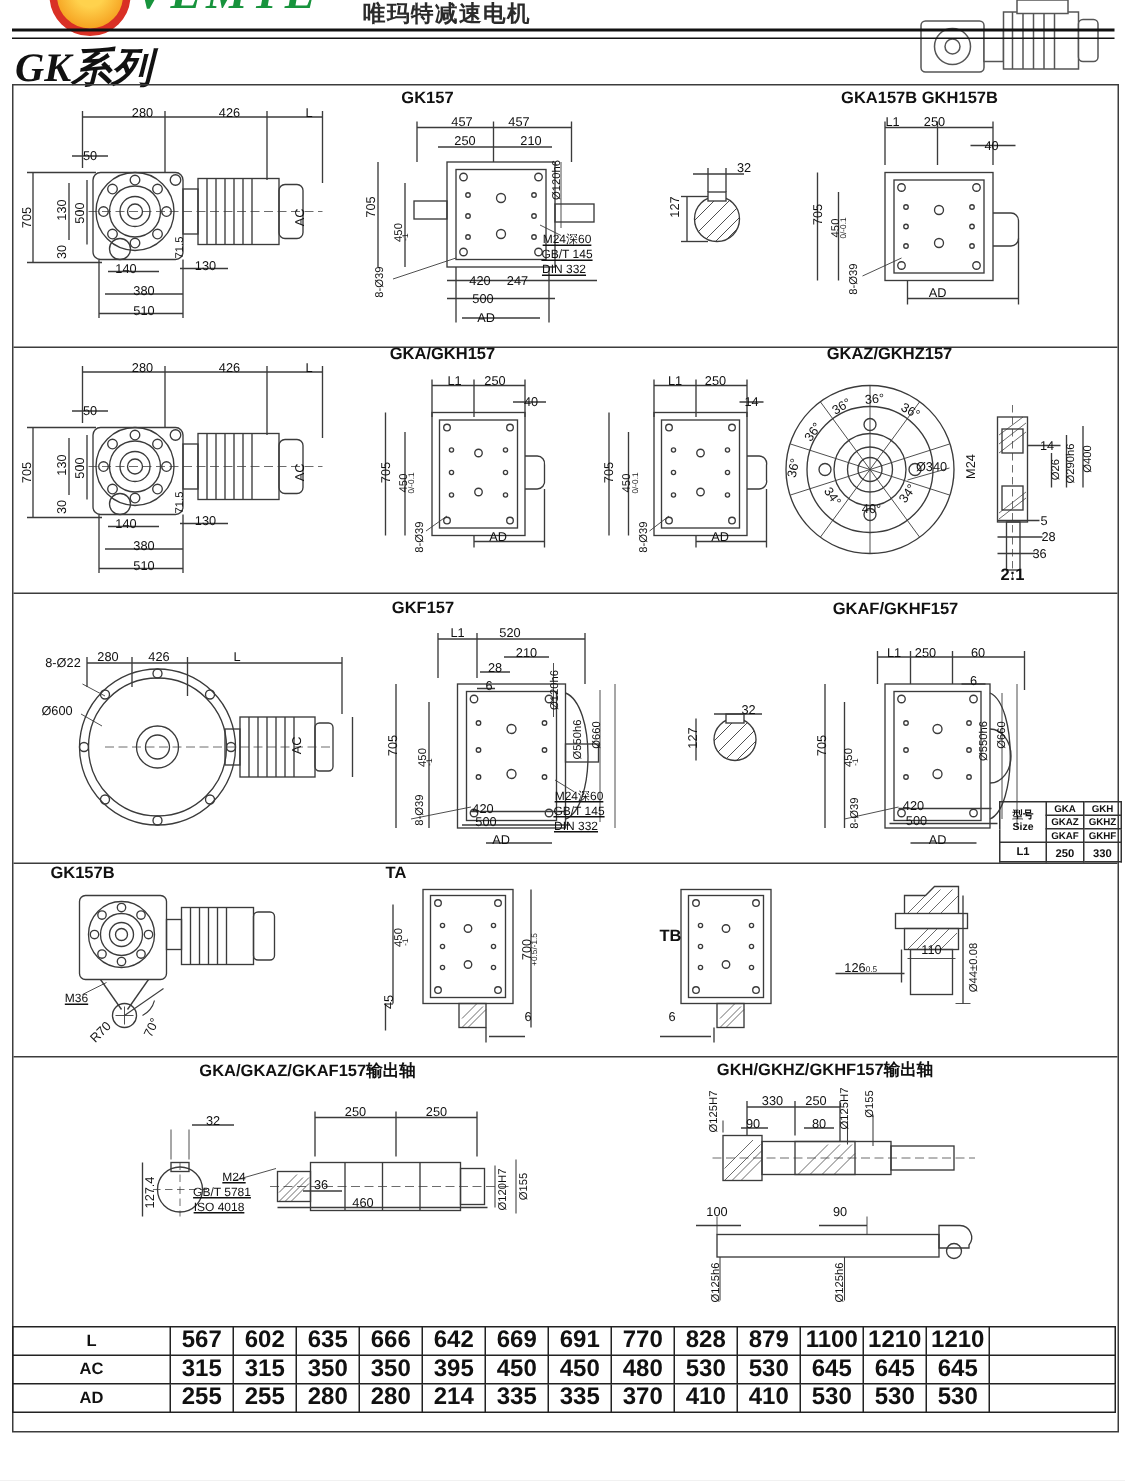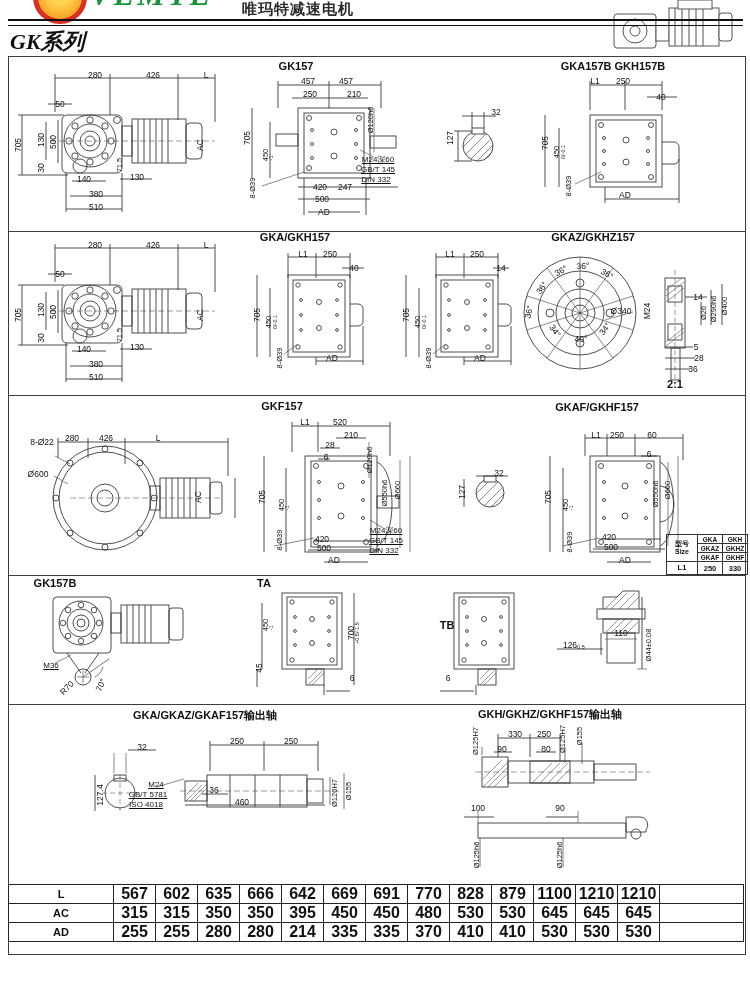--- a/index.html
+++ b/index.html
@@ -7,21 +7,21 @@
          font-family:"Liberation Sans",sans-serif;color:#1a1a1a;}
   
   .logo-circle{position:absolute;left:33px;top:-30px;width:44px;height:44px;border-radius:50%;
                border:5px solid #d93025;background:radial-gradient(circle at 50% 45%,#ffd24d 30%,#f29111 90%);}
   .brand{position:absolute;left:90px;top:-23px;font-family:"Liberation Serif",serif;font-style:italic;
          font-weight:bold;font-size:31px;letter-spacing:3px;color:#17933c;}
   .brand-cn{position:absolute;left:242px;top:0px;font-size:15px;font-weight:bold;color:#2b2b2b;letter-spacing:1px;}
   .double-rule{position:absolute;left:8px;top:19px;width:735px;height:4px;
                border-top:2.5px solid #111;border-bottom:1.5px solid #111;}
   .series-title{position:absolute;left:10px;top:27px;font-family:"Liberation Serif",serif;
-                font-style:italic;font-weight:bold;font-size:22px;color:#111;}
+                font-style:italic;font-weight:bold;font-size:27px;color:#111;}
   .product-thumb{position:absolute;left:608px;top:0px;background:#fff;}
   
   .frame{position:absolute;left:8px;top:56px;width:736px;height:897px;border:1.2px solid #3c3c3c;}
   .hline{position:absolute;left:0;width:100%;height:0;border-top:1px solid #3c3c3c;}
   
   .cell{position:absolute;}
   .cell svg{position:absolute;left:0;top:0;}
   .dim{position:absolute;font-size:8.5px;line-height:1;color:#111;white-space:nowrap;}
   .dim.sm{font-size:7.5px;}
   .dim.tol{font-size:5.5px;color:#222;}
@@ -190,21 +190,21 @@
         </g>
         <rect x="232" y="68" width="12" height="6" fill="#fff"></rect>
         <line x1="222" y1="56" x2="256" y2="56"></line>
           <line x1="232" y1="52" x2="232" y2="68"></line>
           <line x1="244" y1="52" x2="244" y2="68"></line>
         <line x1="218" y1="71" x2="218" y2="101"></line>
           <line x1="214" y1="71" x2="232" y2="71"></line>
           <line x1="214" y1="101" x2="232" y2="101"></line>
       </g>
     </svg>
-  <span class="dim ttl" style="left: 56px; top: 6px; transform: translate(-50%, -50%);">GK157</span>
+  <span class="dim ttl" style="left: 45px; top: 6px; transform: translate(-50%, -50%);">GK157</span>
       <span class="dim" style="left: 68px; top: 21px; transform: translate(-50%, -50%);">457</span>
       <span class="dim" style="left: 106px; top: 21px; transform: translate(-50%, -50%);">457</span>
       <span class="dim" style="left: 70px; top: 34px; transform: translate(-50%, -50%);">250</span>
       <span class="dim" style="left: 114px; top: 34px; transform: translate(-50%, -50%);">210</span>
       <span class="dim sm" style="left: 131px; top: 60px; transform: translate(-50%, -50%) rotate(-90deg);">Ø120h6</span>
       <span class="dim" style="left: 7px; top: 78px; transform: translate(-50%, -50%) rotate(-90deg);">705</span>
       <span class="dim sm" style="left: 26px; top: 95px; transform: translate(-50%, -50%) rotate(-90deg);">450</span>
       <span class="dim tol" style="left: 32px; top: 98px; transform: translate(-50%, -50%) rotate(-90deg);">-1</span>
       <span class="dim sm" style="left: 13px; top: 128px; transform: translate(-50%, -50%) rotate(-90deg);">8-Ø39</span>
       <span class="dim" style="left: 80px; top: 127px; transform: translate(-50%, -50%);">420</span>

